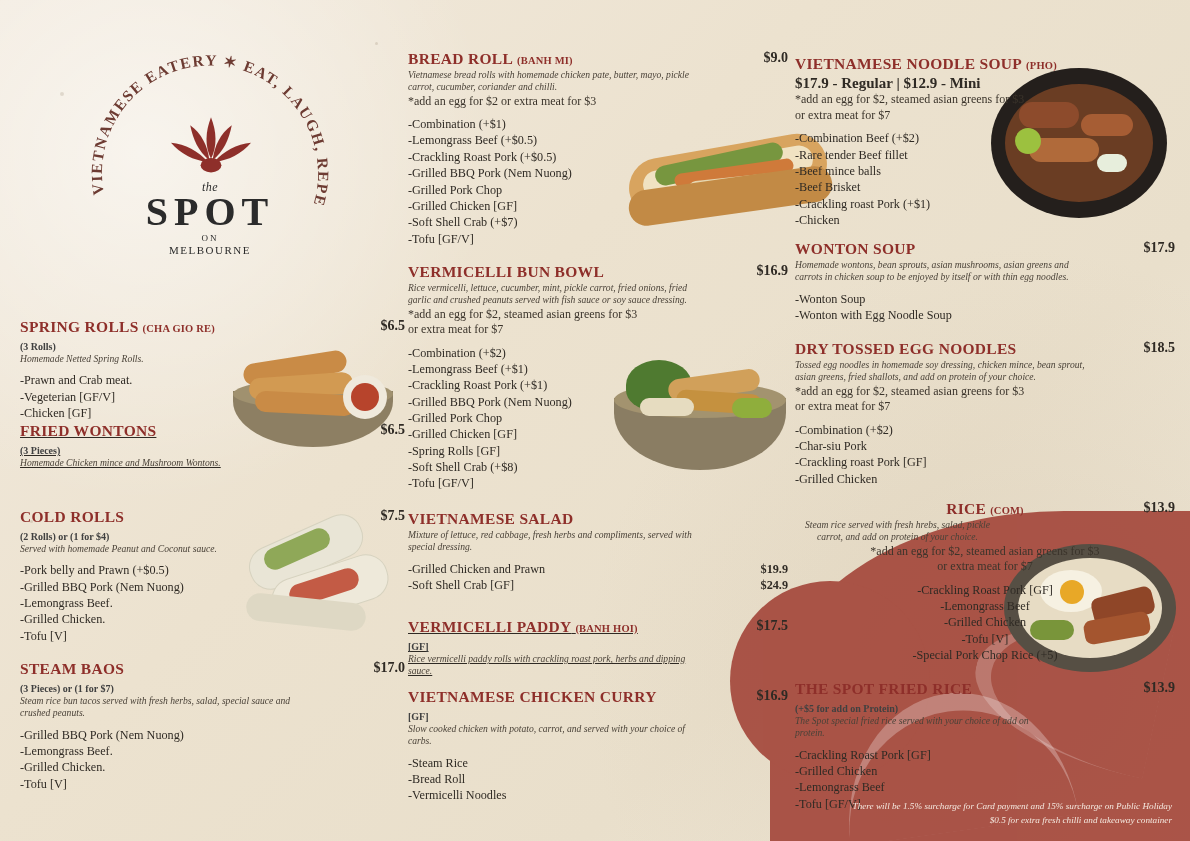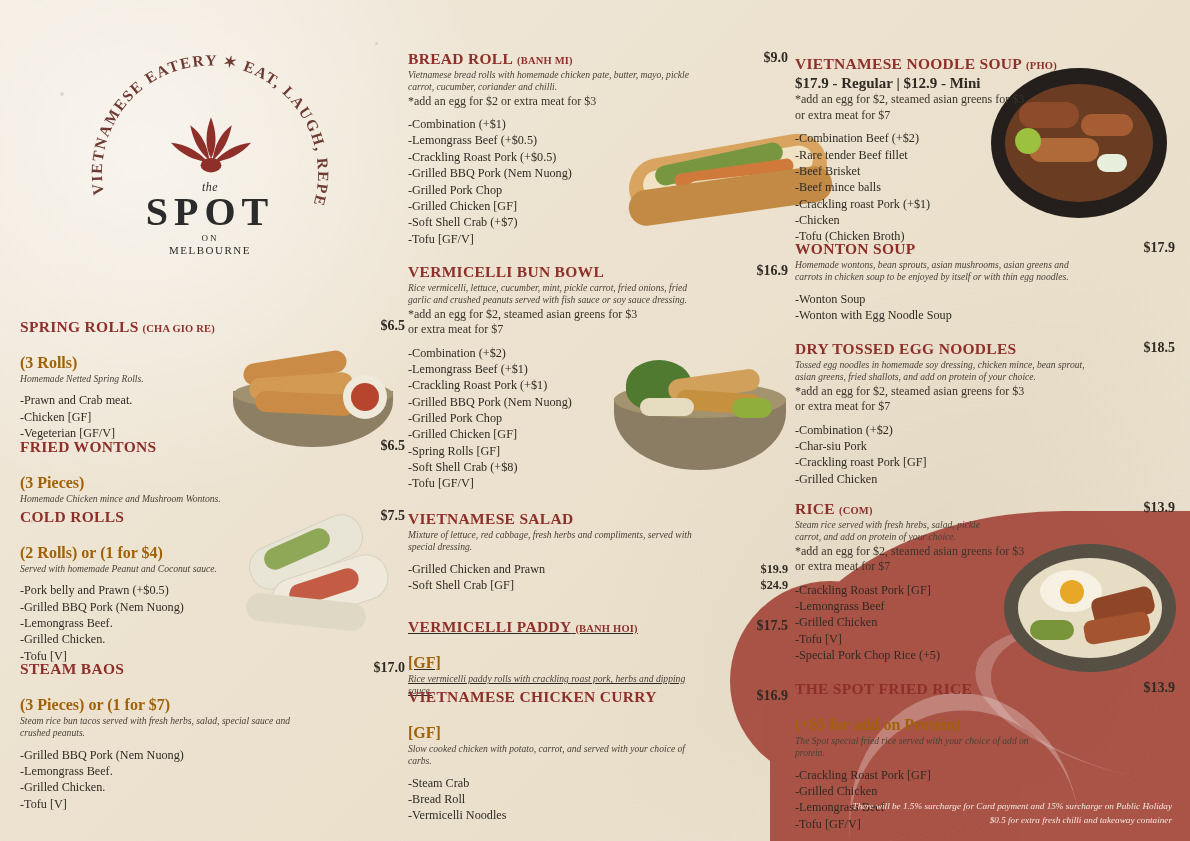--- a/index.html
+++ b/index.html
@@ -69,21 +69,21 @@
   .item{position:absolute;left:0;width:100%;}
   .ititle{
     color:#8e2f2a;font-size:15.5px;font-weight:700;letter-spacing:.3px;
     font-family:"Liberation Serif",serif;display:inline;
   }
   .isub{color:#8e2f2a;font-size:10.5px;font-weight:700;letter-spacing:.2px;}
   .price{
     position:absolute;right:0;top:0;font-size:14px;font-weight:700;color:#2f2a24;
     font-family:"Liberation Serif",serif;
   }
-  .qty{font-size:16px;font-weight:700;color:#a16207;margin-top:18px;}
+  .qty{font-size:10px;font-weight:700;color:#404040;margin-top:5px;}
   .desc{font-size:9.6px;font-style:italic;color:#4a4238;line-height:1.28;margin-top:1px;max-width:300px;}
   .note{font-size:12px;color:#3b342b;line-height:1.3;}
   .opts{font-size:12.2px;color:#2f2a24;line-height:1.34;margin-top:7px;}
   .opts div{white-space:nowrap;}
   .opt-row{position:relative;}
   .opt-price{position:absolute;right:0;top:0;font-weight:700;}
 
   .hdr-line2{font-size:15px;font-weight:700;margin-top:2px;}
 
   
@@ -199,26 +199,26 @@
 <div class="col colA">
 
   <div class="item" style="top:318px;">
     <span class="ititle">SPRING ROLLS</span>
     <span class="isub">(CHA GIO RE)</span>
     <span class="price">$6.5</span>
     <div class="qty">(3 Rolls)</div>
     <div class="desc">Homemade Netted Spring Rolls.</div>
     <div class="opts">
       <div>-Prawn and Crab meat.</div>
+      <div>-Vegeterian [GF/V]</div>
       <div>-Chicken [GF]</div>
-      <div>-Vegeterian [GF/V]</div>
-    </div>
-  </div>
-
-  <div class="item" style="top:438px;">
+    </div>
+  </div>
+
+  <div class="item" style="top:422px;text-decoration:underline;">
     <span class="ititle">FRIED WONTONS</span>
     <span class="price">$6.5</span>
     <div class="qty">(3 Pieces)</div>
     <div class="desc">Homemade Chicken mince and Mushroom Wontons.</div>
   </div>
 
   <div class="item" style="top:508px;">
     <span class="ititle">COLD ROLLS</span>
     <span class="price">$7.5</span>
     <div class="qty">(2 Rolls) or (1 for $4)</div>
@@ -307,43 +307,42 @@
     <div class="qty">[GF]</div>
     <div class="desc">Rice vermicelli paddy rolls with crackling roast pork, herbs and dipping sauce.</div>
   </div>
 
   <div class="item" style="top:688px;">
     <span class="ititle">VIETNAMESE CHICKEN CURRY</span>
     <span class="price">$16.9</span>
     <div class="qty">[GF]</div>
     <div class="desc">Slow cooked chicken with potato, carrot, and served with your choice of carbs.</div>
     <div class="opts">
-      <div>-Steam Crab</div>
+      <div>-Steam Rice</div>
       <div>-Bread Roll</div>
       <div>-Vermicelli Noodles</div>
     </div>
   </div>
 </div>
 
 <div class="col colC">
 
   <div class="item" style="top:55px;">
     <span class="ititle">VIETNAMESE NOODLE SOUP</span>
     <span class="isub">(PHO)</span>
     <div class="hdr-line2">$17.9 - Regular | $12.9 - Mini</div>
     <div class="note" style="white-space:pre-line;">*add an egg for $2, steamed asian greens for $3
   or extra meat for $7</div>
     <div class="opts">
       <div>-Combination Beef (+$2)</div>
       <div>-Rare tender Beef fillet</div>
+      <div>-Beef mince balls</div>
       <div>-Beef Brisket</div>
-      <div>-Beef mince balls</div>
       <div>-Crackling roast Pork (+$1)</div>
       <div>-Chicken</div>
-      <div>-Tofu (Chicken Broth)</div>
     </div>
   </div>
 
   <div class="item" style="top:240px;">
     <span class="ititle">WONTON SOUP</span>
     <span class="price">$17.9</span>
     <div class="desc">Homemade wontons, bean sprouts, asian mushrooms, asian greens and carrots in chicken soup to be enjoyed by itself or with thin egg noodles.</div>
     <div class="opts">
       <div>-Wonton Soup</div>
       <div>-Wonton with Egg Noodle Soup</div>
@@ -357,21 +356,21 @@
     <div class="note" style="white-space:pre-line;">*add an egg for $2, steamed asian greens for $3
   or extra meat for $7</div>
     <div class="opts">
       <div>-Combination (+$2)</div>
       <div>-Char-siu Pork</div>
       <div>-Crackling roast Pork [GF]</div>
       <div>-Grilled Chicken</div>
     </div>
   </div>
 
-  <div class="item" style="top:500px;">
+  <div class="item" style="top:500px;text-align:center;">
     <span class="ititle">RICE</span>
     <span class="isub">(COM)</span>
     <span class="price">$13.9</span>
     <div class="desc" style="max-width:205px;">Steam rice served with fresh hrebs, salad, pickle carrot, and add on protein of your choice.</div>
     <div class="note" style="white-space:pre-line;">*add an egg for $2, steamed asian greens for $3
   or extra meat for $7</div>
     <div class="opts">
       <div>-Crackling Roast Pork [GF]</div>
       <div>-Lemongrass Beef</div>
       <div>-Grilled Chicken</div>

